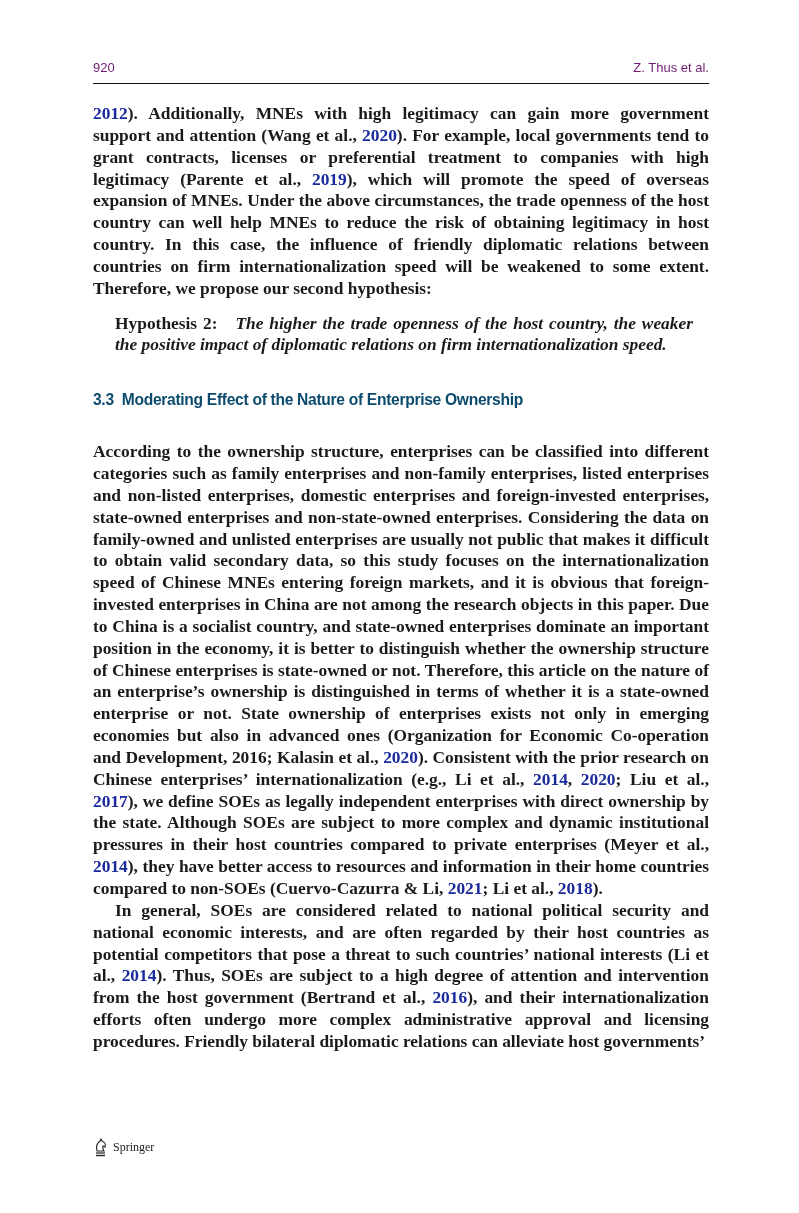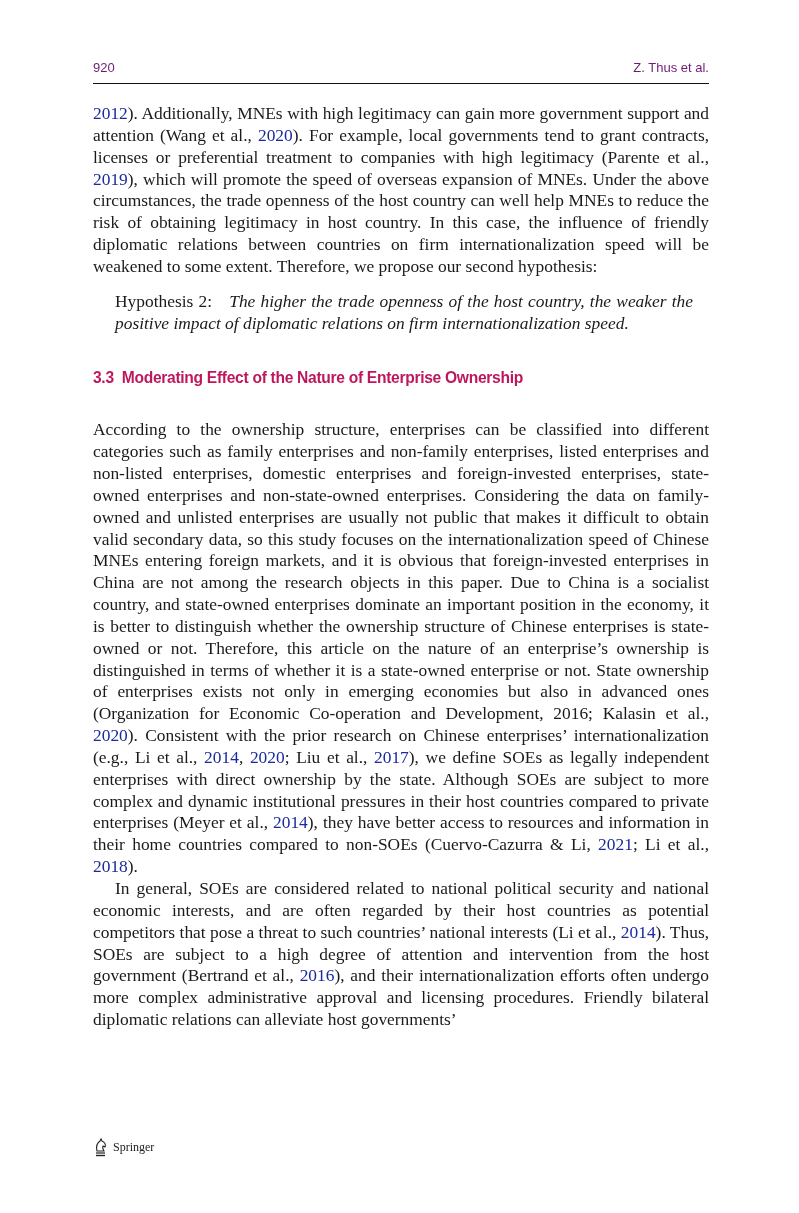--- a/index.html
+++ b/index.html
@@ -6,26 +6,26 @@
   body { width: 799px; height: 1213px; position: relative; overflow: hidden; }
   .page { position: absolute; left: 93px; top: 0; width: 616px; }
   .header { position: absolute; top: 58px; left: 0; width: 616px; height: 22px;
     font-family: "Liberation Sans", sans-serif; font-size: 13px; color: #701a75; }
   .header .pn { position: absolute; left: 0; top: 2px; }
   .header .auth { position: absolute; right: 0; top: 2px; }
   .rule { position: absolute; top: 83px; left: 0; width: 616px; height: 0; border-top: 1.6px solid #111; }
   .body { position: absolute; top: 103px; left: 0; width: 616px;
     font-family: "Liberation Serif", serif; font-size: 17.4px; line-height: 21.85px; color: #1a1a1a; }
   .body p { margin: 0; text-align: justify; text-align-last: left; }
-  .body p.last { text-align-last: left; }
+  .body p.last { text-align-last: left; font-weight: bold; }
   .cite { color: #1a2a9c; }
   .hyp { margin: 13px 0 0 22px !important; width: 578px; }
   .hyp em { font-style: italic; margin-left: 12px; }
   .section { margin: 33px 0 30px 0; font-family: "Liberation Sans", sans-serif; font-weight: bold;
-    font-size: 15.6px; color: #be185d; letter-spacing: -0.3px; }
+    font-size: 15.6px; color: #0c4a6e; letter-spacing: -0.3px; }
   .section .num { margin-right: 8px; }
   .indent { text-indent: 22px; }
   .footer { position: absolute; left: 93px; top: 1137px; font-family: "Liberation Serif", serif;
     font-size: 12px; color: #222; display: flex; align-items: center; }
   .footer svg { margin-right: 4px; }
 </style>
 </head>
 <body>
 
 <div class="page">

